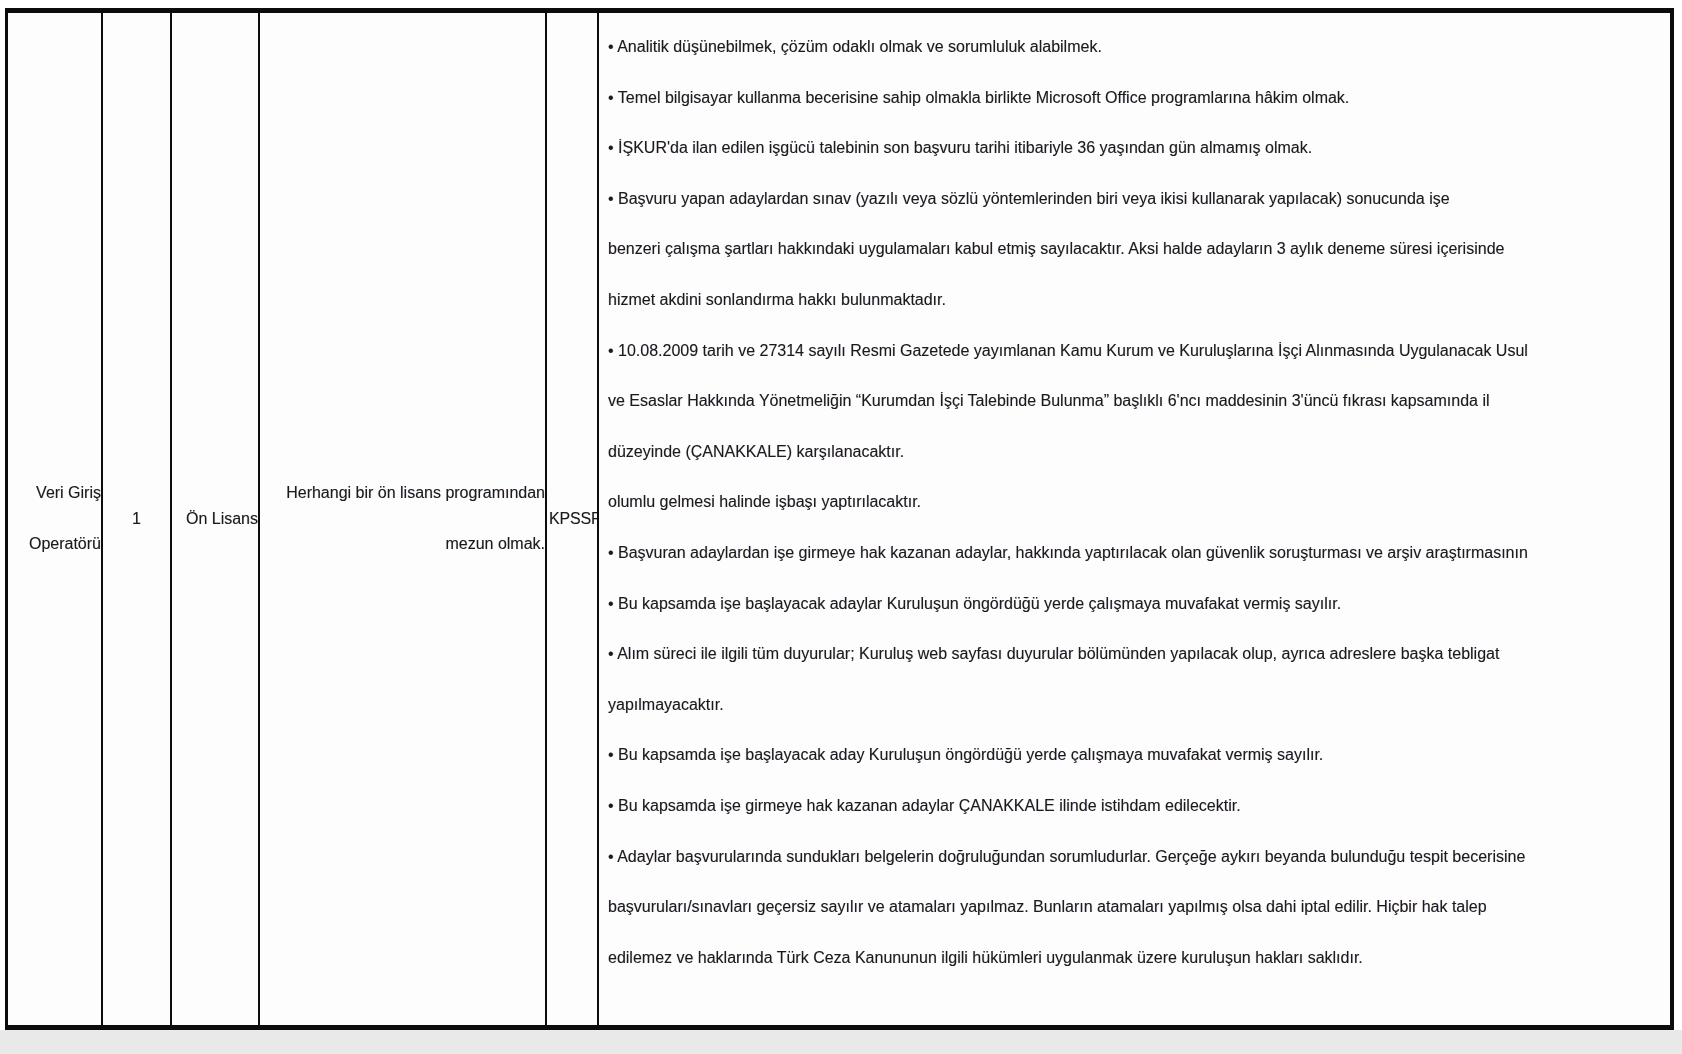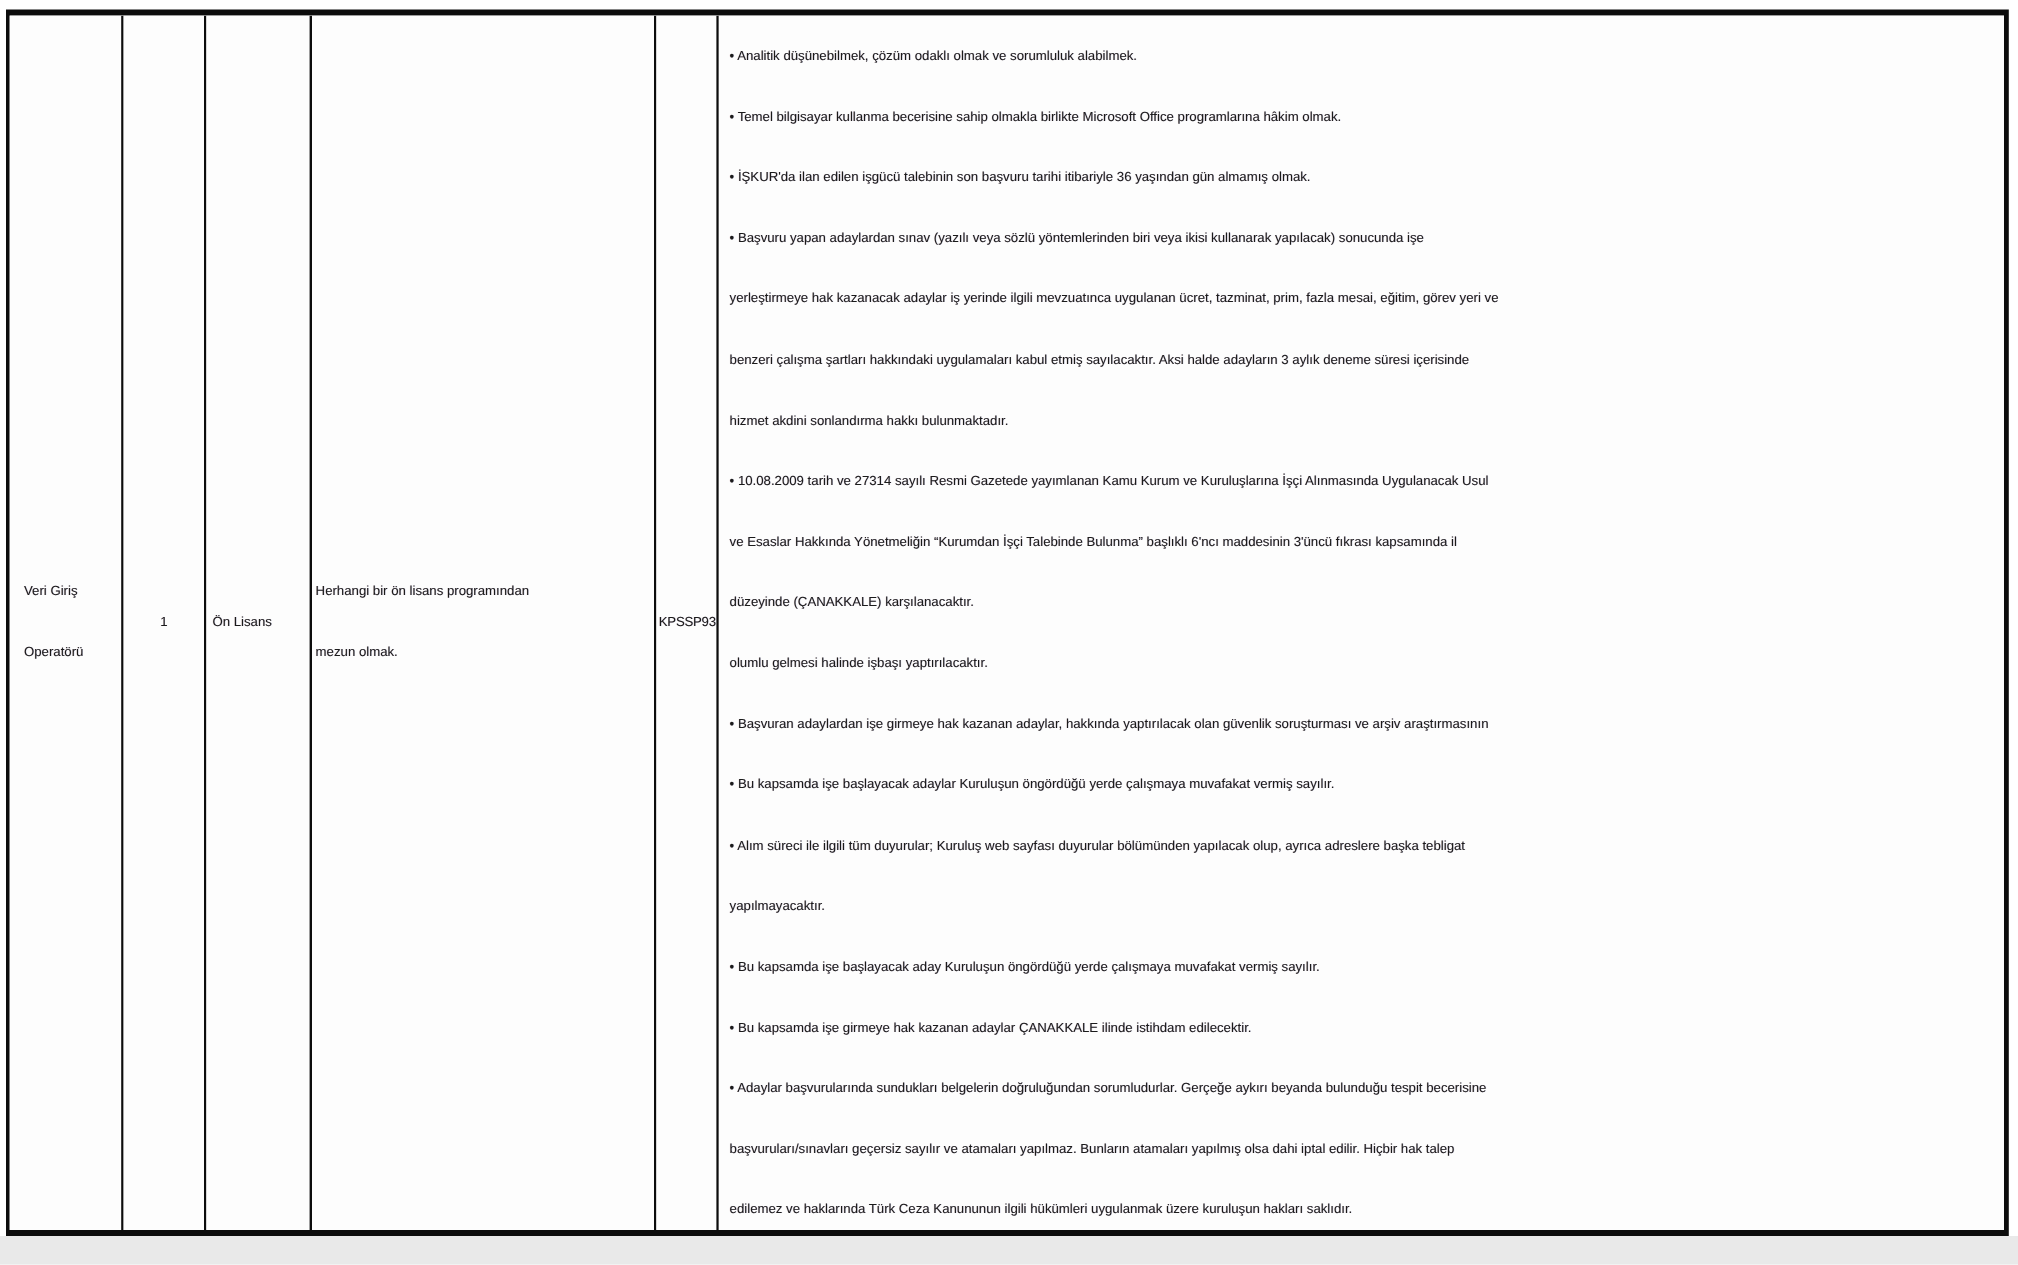--- a/index.html
+++ b/index.html
@@ -24,33 +24,34 @@
     background:var(--cell-bg);
     border:solid var(--border-color);
     border-width:5px 4px 5px 3px;
     display:flex;
     overflow:hidden;
   }
   .col{
     border-right:2px solid var(--border-color);
     background:var(--cell-bg);
     overflow:hidden;
-    font-size:11px;
+    font-size:16px;
     
     text-shadow:0.4px 0 0.4px rgba(60,60,140,0.25), -0.4px 0 0.4px rgba(140,60,60,0.18);
   }
   .c1{width:95px;}
   .c2{width:69px;}
   .c3{width:88px;}
   .c4{width:287px;}
   .c5{width:52px;}
   .c6{flex:1;border-right:none;padding:9px 4px 0 9px;}
   .vcenter{
     display:flex;flex-direction:column;justify-content:center;
     height:100%;
+    text-align:right;
   }
   .tline{
     line-height:50.6px;
     height:50.6px;
     white-space:nowrap;
   }
   .c1 .vcenter{padding-left:12px;}
   .c2 .vcenter{text-align:center;}
   .c3 .vcenter{padding-left:5px;}
   .c4 .vcenter{padding-left:3px;}
@@ -97,21 +98,20 @@
     <div class="vcenter">
       <div class="tline">KPSSP93</div>
     </div>
   </div>
 
   <div class="col c6">
       <div class="tline">• Analitik düşünebilmek, çözüm odaklı olmak ve sorumluluk alabilmek.</div>
       <div class="tline">• Temel bilgisayar kullanma becerisine sahip olmakla birlikte Microsoft Office programlarına hâkim olmak.</div>
       <div class="tline">• İŞKUR'da ilan edilen işgücü talebinin son başvuru tarihi itibariyle 36 yaşından gün almamış olmak.</div>
       <div class="tline">• Başvuru yapan adaylardan sınav (yazılı veya sözlü yöntemlerinden biri veya ikisi kullanarak yapılacak) sonucunda işe</div>
-      <div class="tline">yerleştirmeye hak kazanacak adaylar iş yerinde ilgili mevzuatınca uygulanan ücret, tazminat, prim, fazla mesai, eğitim, görev yeri ve</div>
       <div class="tline">benzeri çalışma şartları hakkındaki uygulamaları kabul etmiş sayılacaktır. Aksi halde adayların 3 aylık deneme süresi içerisinde</div>
       <div class="tline">hizmet akdini sonlandırma hakkı bulunmaktadır.</div>
       <div class="tline">• 10.08.2009 tarih ve 27314 sayılı Resmi Gazetede yayımlanan Kamu Kurum ve Kuruluşlarına İşçi Alınmasında Uygulanacak Usul</div>
       <div class="tline">ve Esaslar Hakkında Yönetmeliğin “Kurumdan İşçi Talebinde Bulunma” başlıklı 6'ncı maddesinin 3'üncü fıkrası kapsamında il</div>
       <div class="tline">düzeyinde (ÇANAKKALE) karşılanacaktır.</div>
       <div class="tline">olumlu gelmesi halinde işbaşı yaptırılacaktır.</div>
       <div class="tline">• Başvuran adaylardan işe girmeye hak kazanan adaylar, hakkında yaptırılacak olan güvenlik soruşturması ve arşiv araştırmasının</div>
       <div class="tline">• Bu kapsamda işe başlayacak adaylar Kuruluşun öngördüğü yerde çalışmaya muvafakat vermiş sayılır.</div>
       <div class="tline">• Alım süreci ile ilgili tüm duyurular; Kuruluş web sayfası duyurular bölümünden yapılacak olup, ayrıca adreslere başka tebligat</div>
       <div class="tline">yapılmayacaktır.</div>

